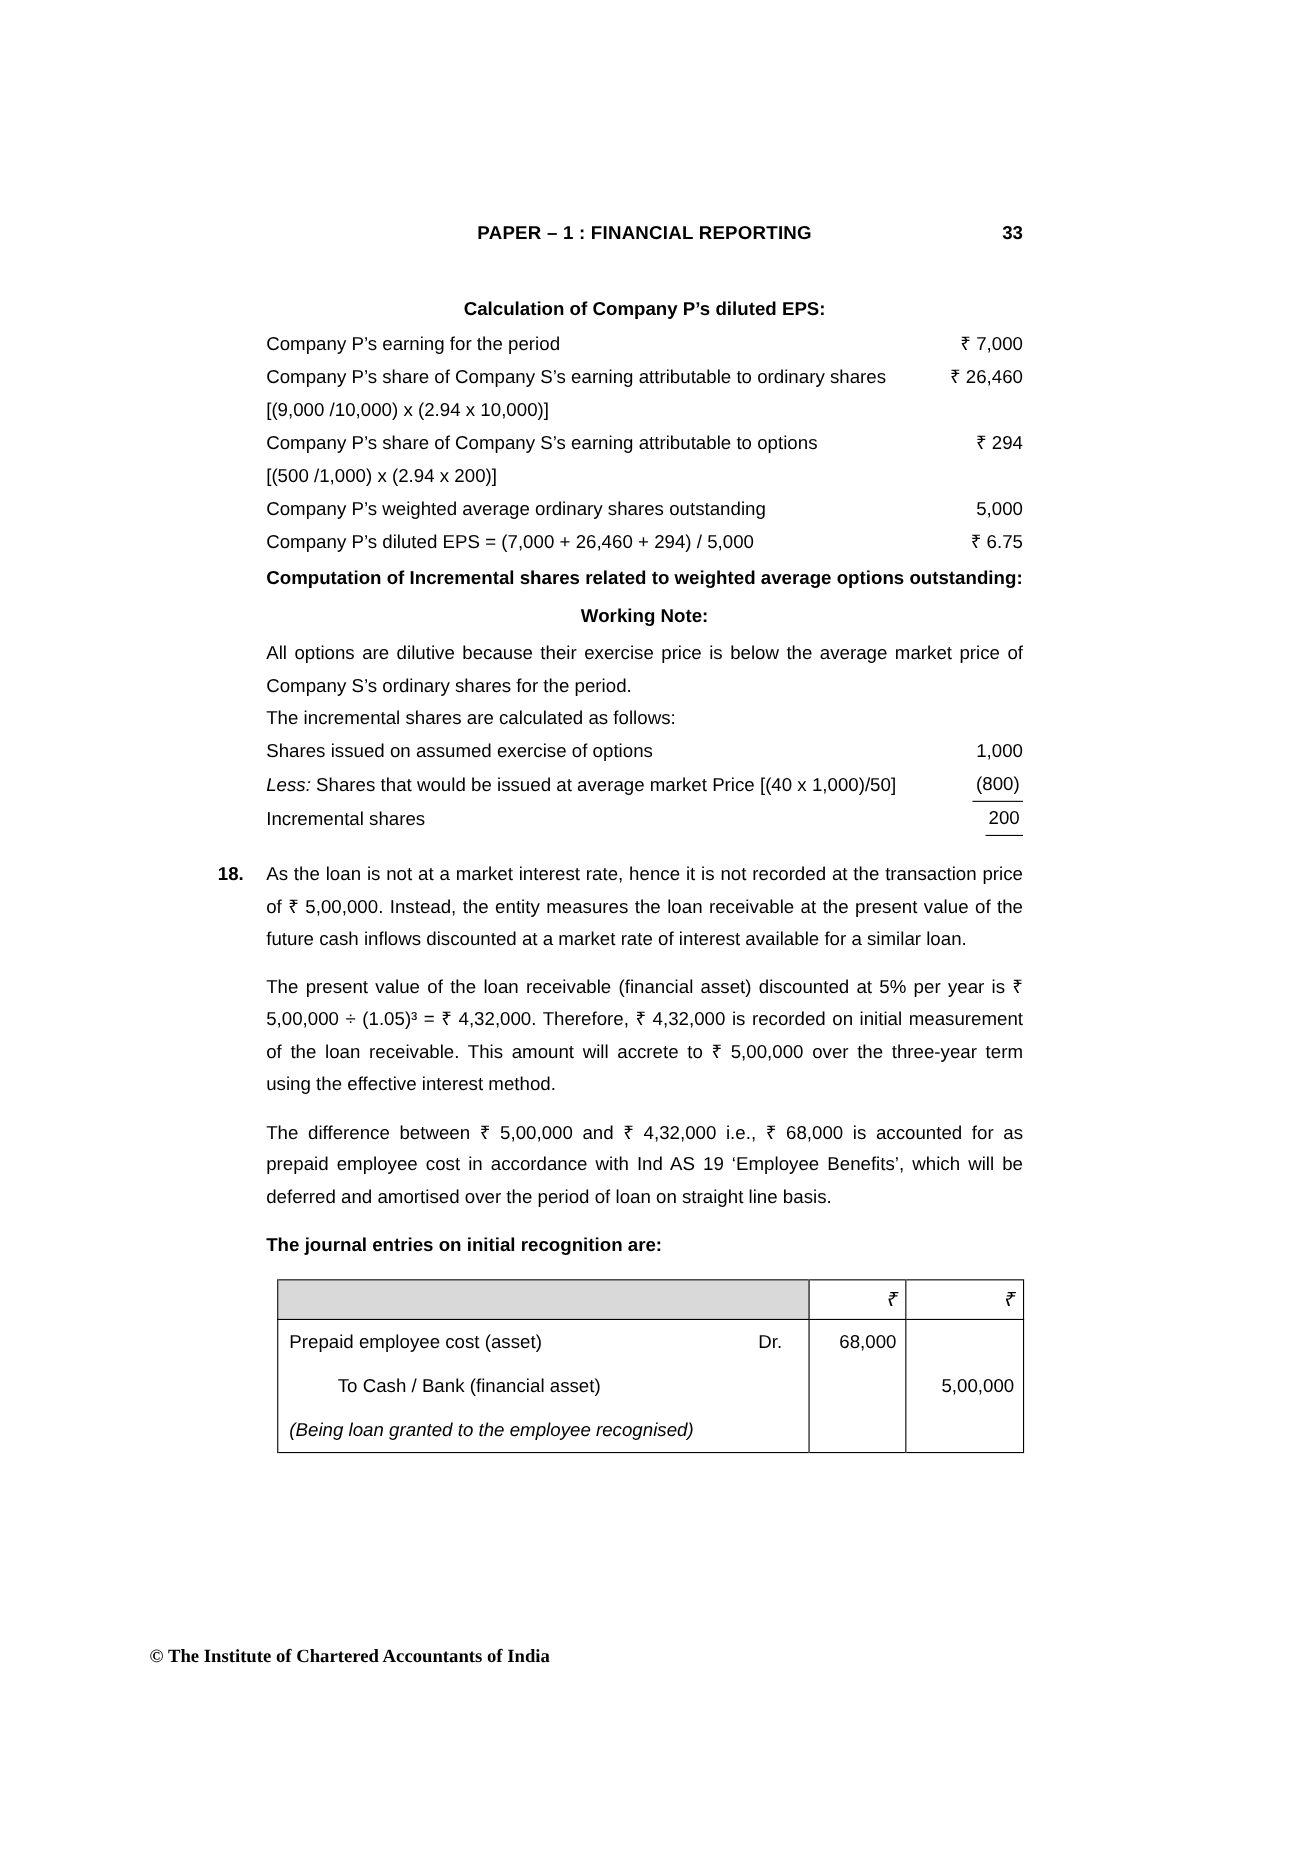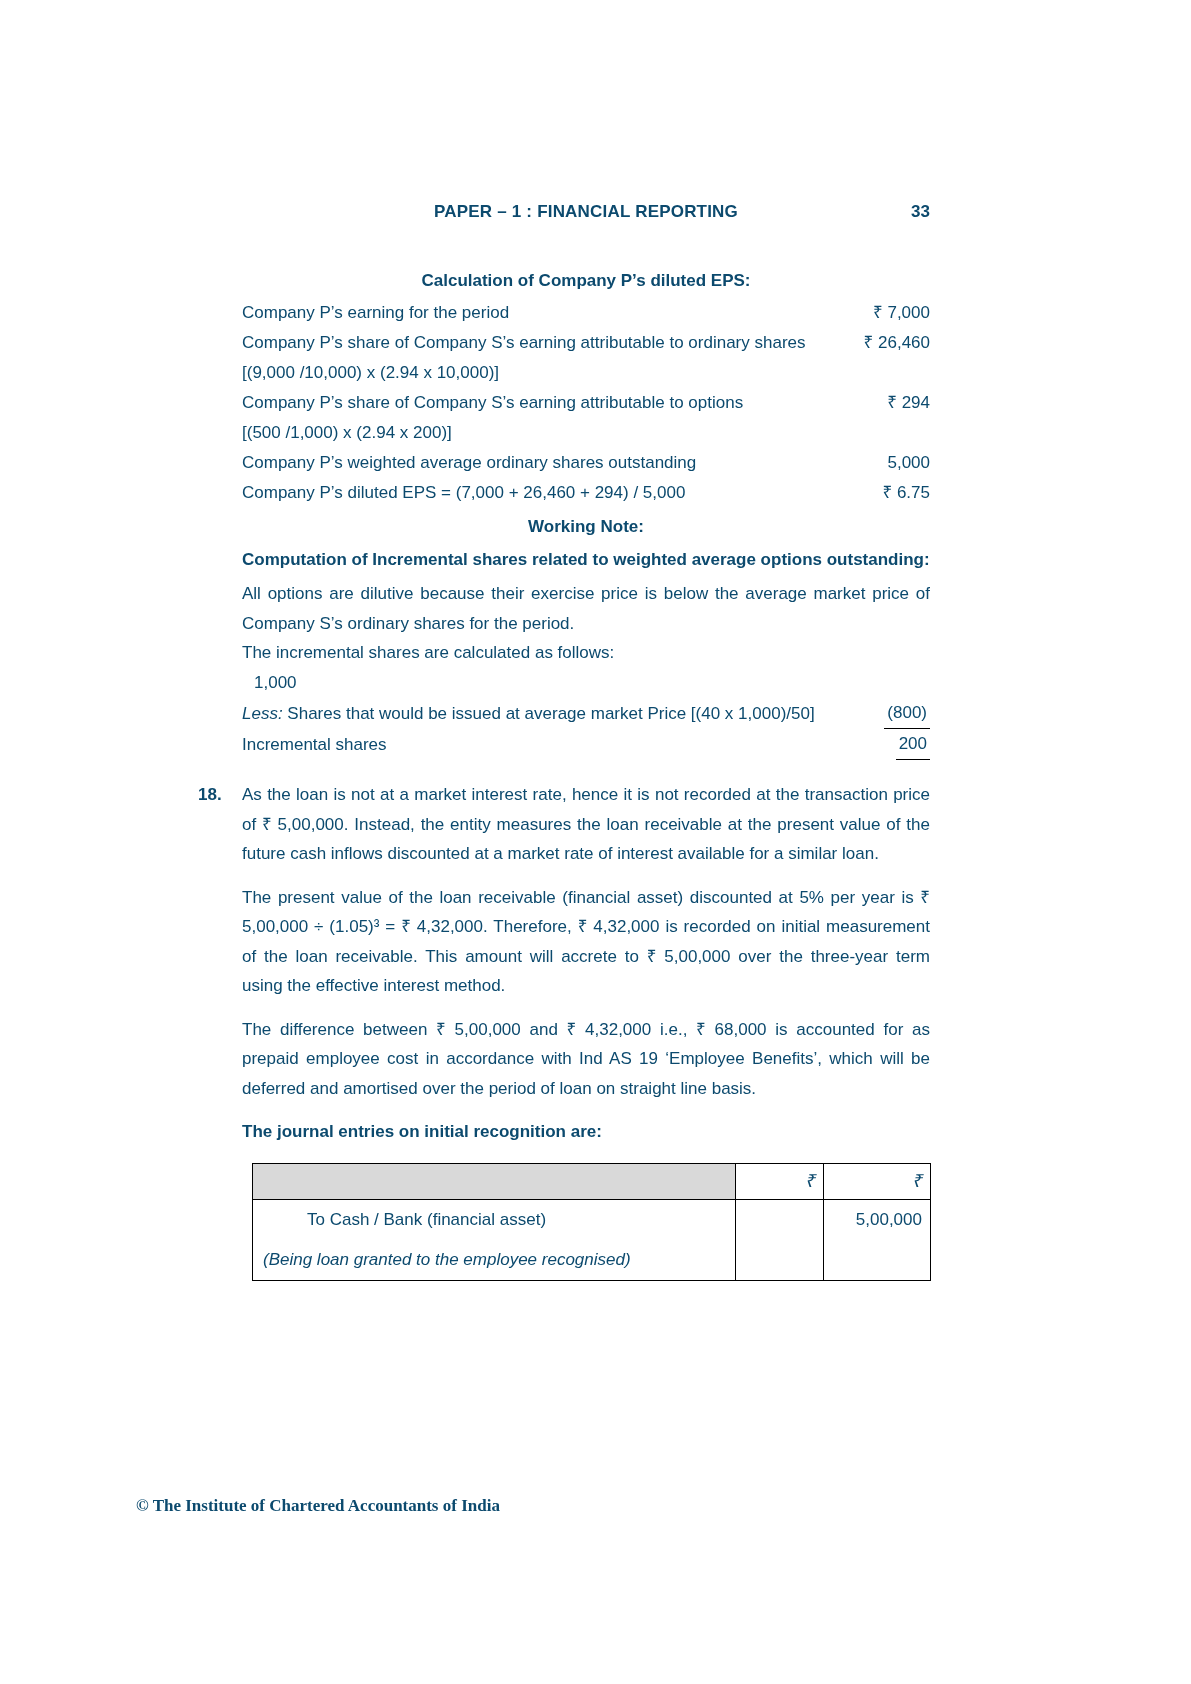--- a/index.html
+++ b/index.html
@@ -2,21 +2,21 @@
 <html><head>
 <meta charset="utf-8">
 <style>
   * { box-sizing: border-box; }
   html, body { margin: 0; padding: 0; background: #ffffff; }
   .page {
     position: relative;
     width: 1191px;
     height: 1684px;
     background: #ffffff;
-    color: #0c4a6e;
+    color: #000000;
     font-family: "Liberation Sans", sans-serif;
     overflow: hidden;
   }
   .page-header { position: absolute; left: 242px; top: 202px; width: 688px; height: 24px; }
   .header-title { display: block; text-align: center; font-weight: bold; font-size: 17px; letter-spacing: 0.2px; }
   .page-number { position: absolute; right: 0; top: 0; font-weight: bold; font-size: 17px; }
 
   .content { position: absolute; left: 242px; top: 266px; width: 688px; font-size: 17px; line-height: 30px; }
 
   .bold { font-weight: bold; text-align: center; }
@@ -107,26 +107,27 @@
     </div>
     <div class="line-row">
       <span class="line-label">Company P’s weighted average ordinary shares outstanding</span>
       <span class="line-amount">5,000</span>
     </div>
     <div class="line-row">
       <span class="line-label">Company P’s diluted EPS = (7,000 + 26,460 + 294) / 5,000</span>
       <span class="line-amount">₹ 6.75</span>
     </div>
 
+    <div class="bold subheading">Computation of Incremental shares related to weighted average options outstanding:</div>
     <div class="bold mt-sm">Working Note:</div>
-    <div class="bold subheading">Computation of Incremental shares related to weighted average options outstanding:</div>
     <div class="para mt-sm">All options are dilutive because their exercise price is below the average market price of Company S’s ordinary shares for the period.</div>
     <div>The incremental shares are calculated as follows:</div>
 
     <div class="line-row">
+      <span class="line-label">Shares issued on assumed exercise of options</span>
       <span class="line-amount">1,000</span>
     </div>
     <div class="line-row">
       <span class="line-label"><span class="italic">Less:</span><span> Shares that would be issued at average market Price [(40 x 1,000)/50]</span></span>
       <span class="line-amount underlined">(800)</span>
     </div>
     <div class="line-row">
       <span class="line-label">Incremental shares</span>
       <span class="line-amount underlined">200</span>
     </div>
@@ -137,20 +138,30 @@
       <div class="para">The present value of the loan receivable (financial asset) discounted at 5% per year is ₹ 5,00,000 ÷ (1.05)³ = ₹ 4,32,000.  Therefore, ₹ 4,32,000 is recorded on initial measurement of the loan receivable.  This amount will accrete to ₹ 5,00,000 over the three-year term using the effective interest method.</div>
       <div class="para">The difference between ₹ 5,00,000 and ₹ 4,32,000 i.e., ₹ 68,000 is accounted for as prepaid employee cost in accordance with Ind AS 19 ‘Employee Benefits’, which will be deferred and amortised over the period of loan on straight line basis.</div>
       <div class="journal-heading">The journal entries on initial recognition are:</div>
 
       <table class="journal">
         <tbody>
             <tr class="jheader">
           <td class="cell-desc shaded"></td>
           <td class="cell-debit"><span class="rupee">₹</span></td>
           <td class="cell-credit"><span class="rupee">₹</span></td>
+        </tr>
+        <tr>
+          <td class="cell-desc">
+            <span class="desc-flex">
+                  <span class="acct">Prepaid employee cost (asset)</span>
+                  <span class="drcr">Dr.</span>
+                </span>
+          </td>
+          <td class="cell-debit">68,000</td>
+          <td class="cell-credit"></td>
         </tr>
         <tr>
           <td class="cell-desc indent">
             <span class="desc-flex">
                   <span class="acct">To Cash / Bank (financial asset)</span>
                   <span class="drcr"></span>
                 </span>
           </td>
           <td class="cell-debit"></td>
           <td class="cell-credit">5,00,000</td>

